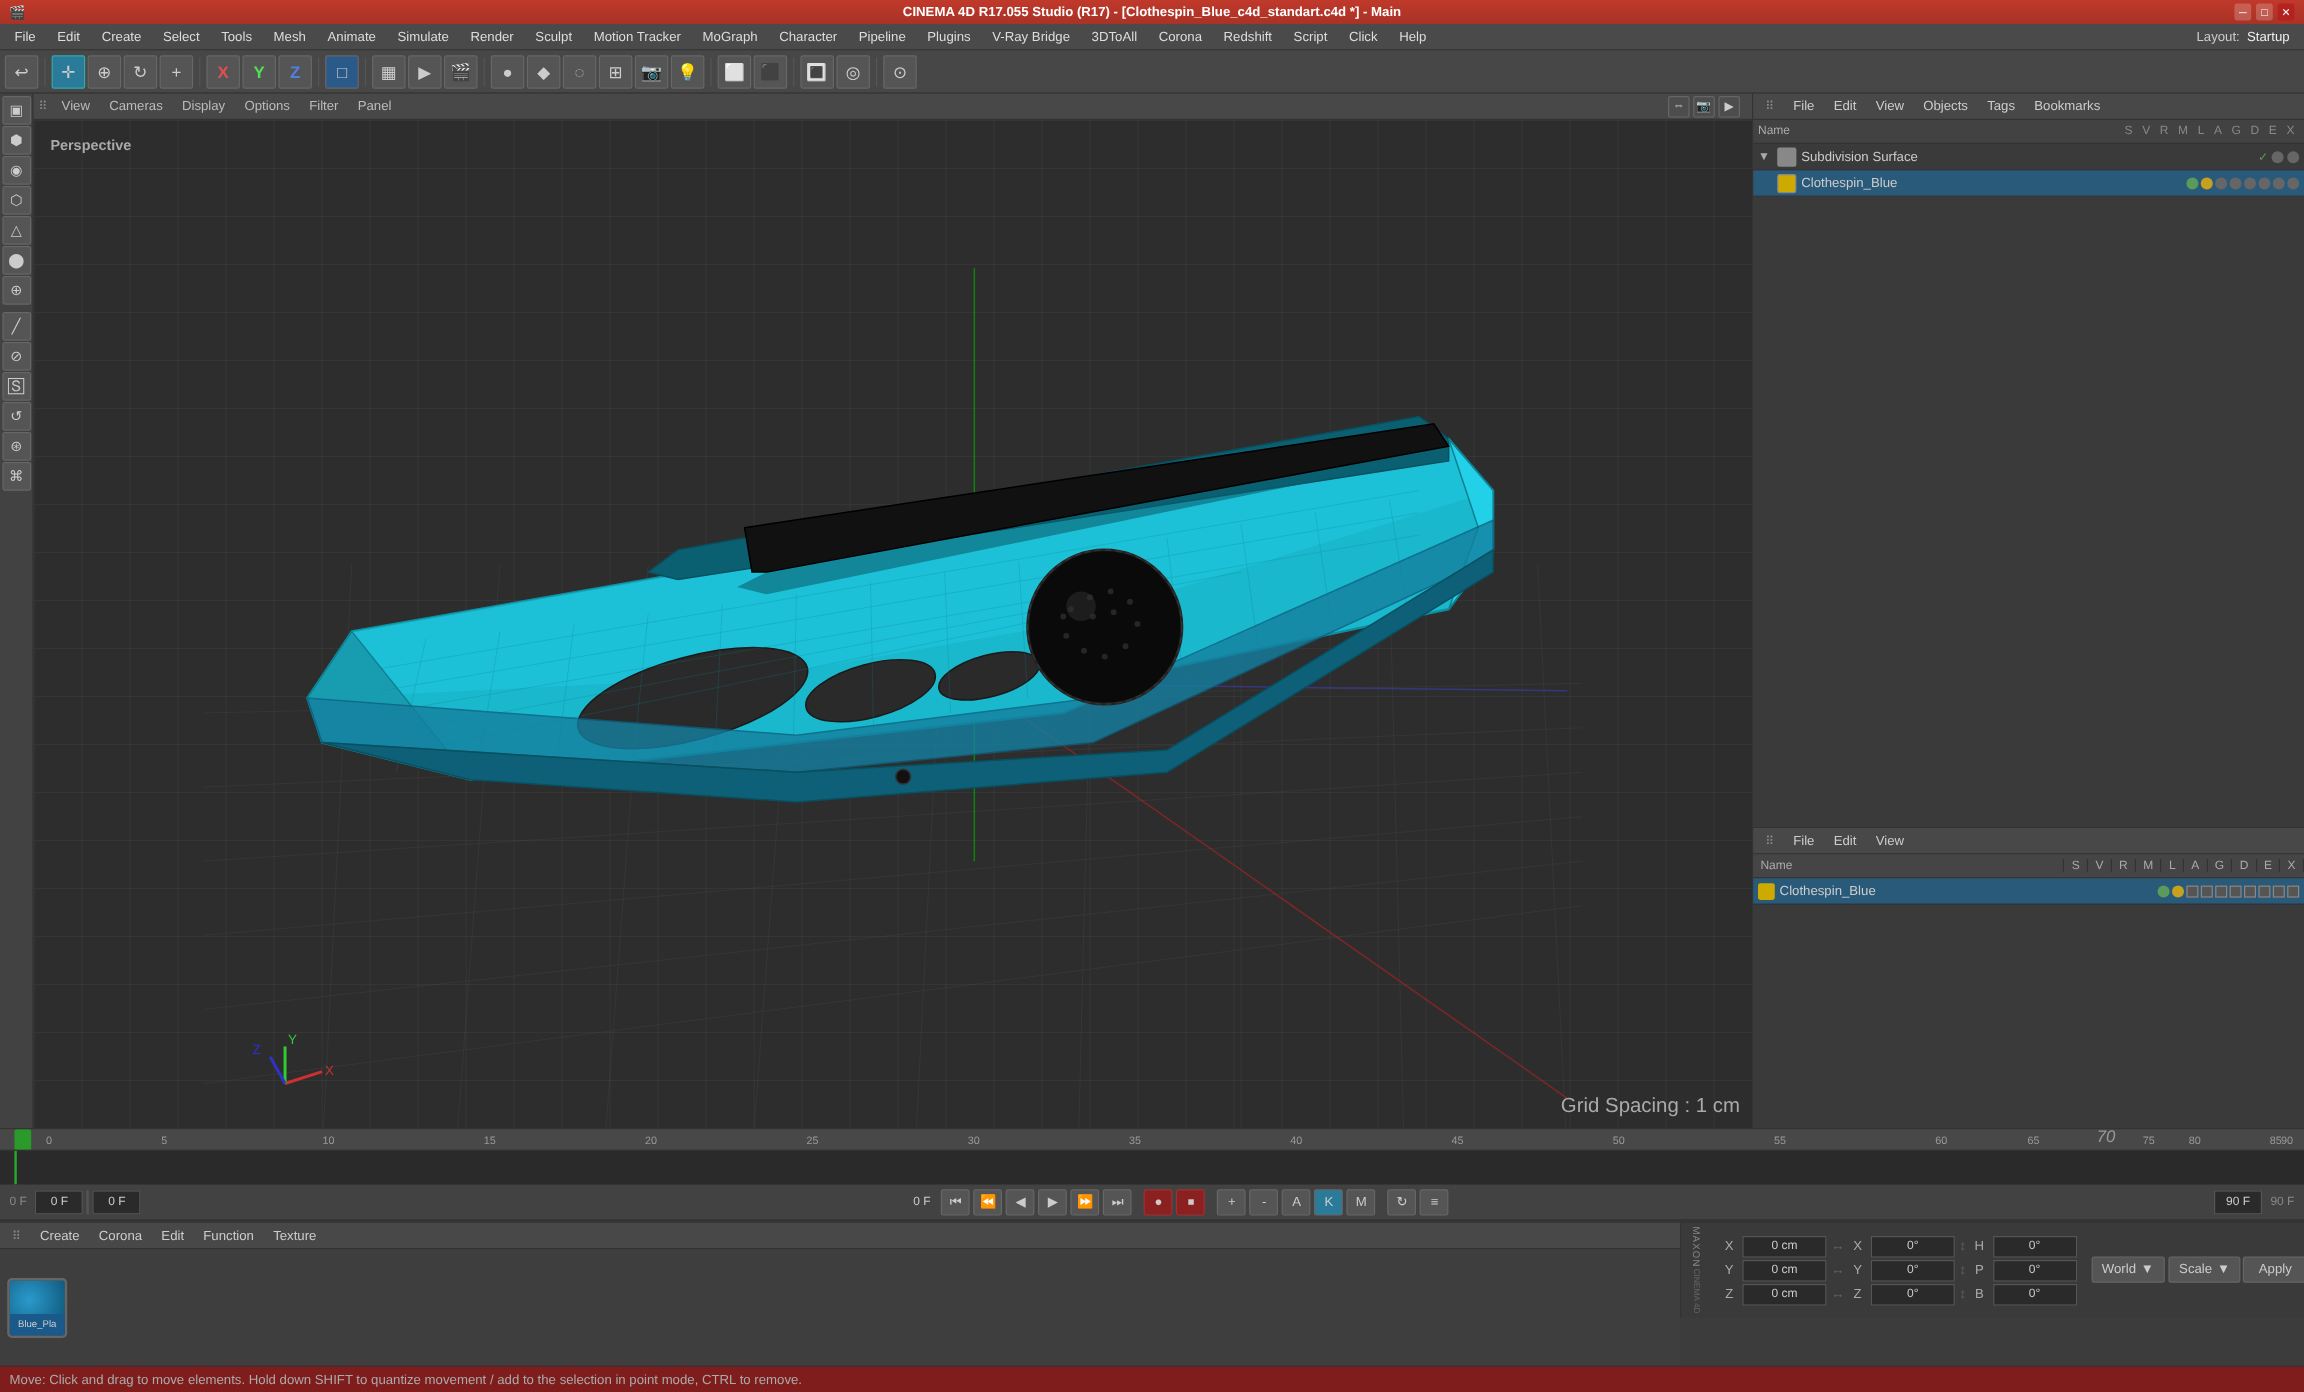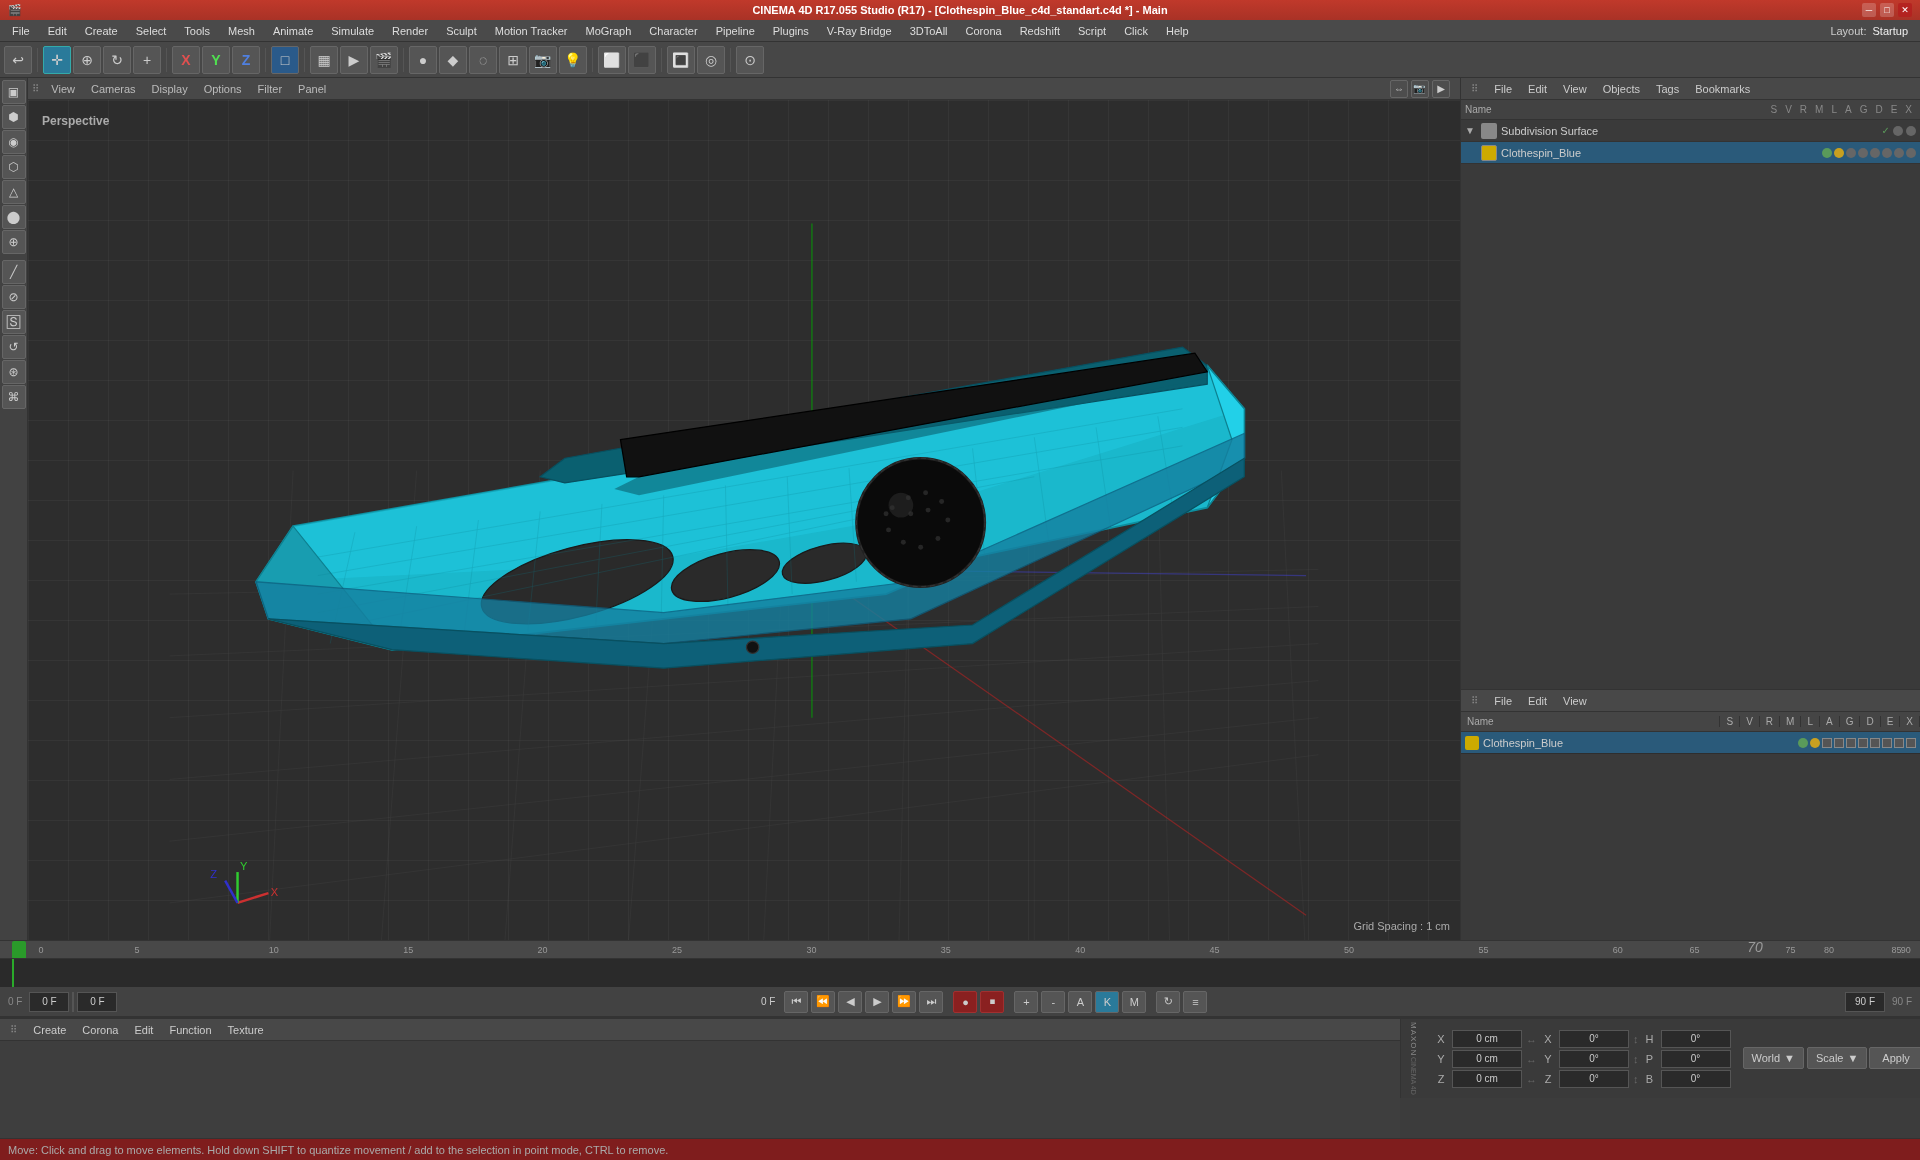--- a/index.html
+++ b/index.html
@@ -187,21 +187,21 @@
       font-weight: bold;
       z-index: 10;
     }
 
     
     #grid-spacing-label {
       position: absolute;
       bottom: 8px;
       right: 10px;
       color: #aaa;
-      font-size: 11px;
+      font-size: 17px;
       z-index: 10;
     }
     .vp-ctrl-btn {
       width: 18px;
       height: 18px;
       background: rgba(80,80,80,0.7);
       border: 1px solid #666;
       border-radius: 2px;
       display: flex;
       align-items: center;
@@ -1018,20 +1018,30 @@
       <div id="mat-editor" style="flex:1;min-width:0;">
         <div id="mat-menubar">
           <span style="color:#888;font-size:10px;">⠿</span>
           <span>Create</span>
           <span>Corona</span>
           <span>Edit</span>
           <span>Function</span>
           <span>Texture</span>
         </div>
 
+        <div id="mat-content">
+
+          <div style="display:flex;flex-direction:column;align-items:center;">
+            <div class="mat-swatch" style="background:radial-gradient(circle at 35% 35%, #2a9acc, #0a4a6a);">
+              <div style="position:absolute;bottom:0;left:0;right:0;height:18px;background:#1a5a8a;display:flex;align-items:center;justify-content:center;">
+                <span style="font-size:8px;color:#ccc;">Blue_Pla</span>
+              </div>
+            </div>
+          </div>
+        </div>
       </div>
 
       <div id="coord-bar" style="width:520px;background:#3a3a3a;border-left:1px solid #333;padding:4px 8px;">
 
         <div style="width:22px;display:flex;flex-direction:column;align-items:center;justify-content:center;height:80px;margin-right:8px;">
           <div style="writing-mode:vertical-rl;font-size:8px;color:#888;letter-spacing:1px;">MAXON</div>
           <div style="writing-mode:vertical-rl;font-size:7px;color:#666;">CINEMA 4D</div>
         </div>
 
         <div id="coord-inner" style="flex:1;">

